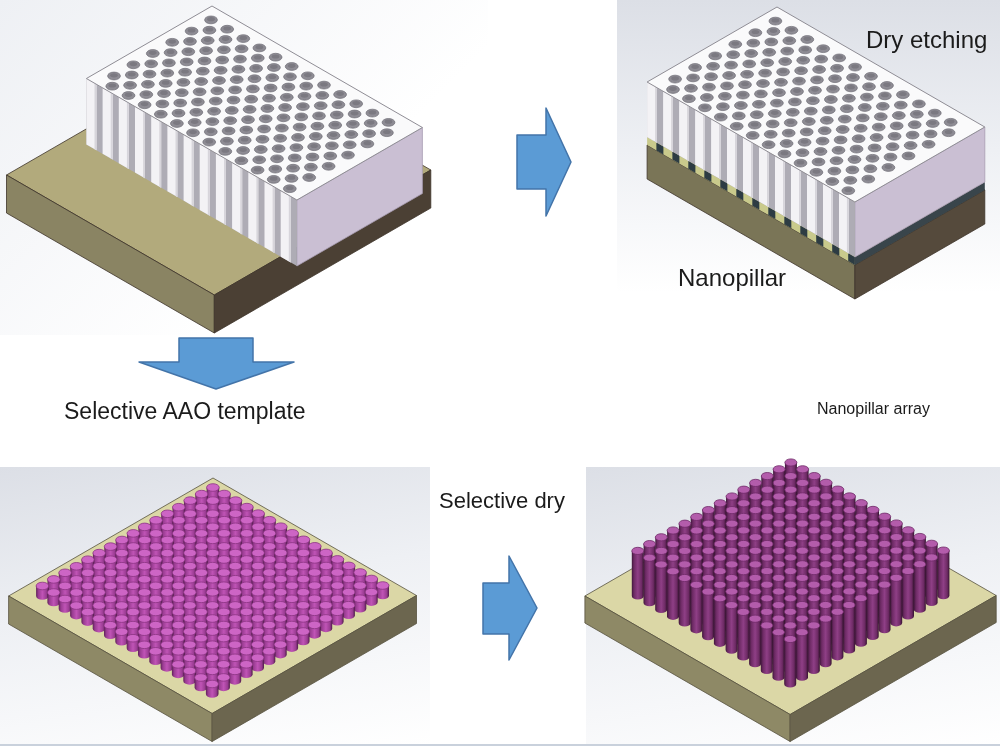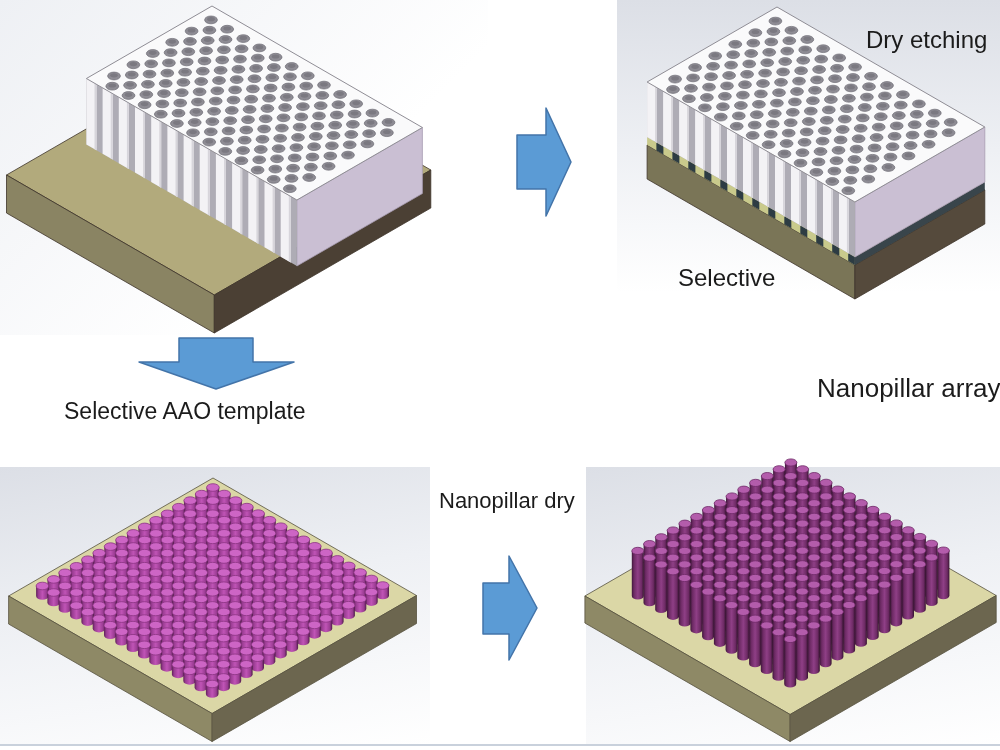--- a/index.html
+++ b/index.html
@@ -10,21 +10,21 @@
   #panel-tr{left:617px;top:0;width:383px;height:333px;}
   #panel-bl{left:0;top:467px;width:430px;height:279px;}
   #panel-br{left:586px;top:467px;width:414px;height:279px;}
   #bottom-line{position:absolute;left:0;top:744px;width:1000px;height:2px;}
   #scene{position:absolute;left:0;top:0;width:1000px;height:750px;}
   .lbl{position:absolute;color:#1b1b1b;white-space:nowrap;}
   #lbl-dry{left:866px;top:26px;font-size:24px;}
   #lbl-substrate{left:678px;top:264px;font-size:24px;}
   #lbl-nano{left:64px;top:396px;font-size:23px;line-height:31px;}
   #lbl-sel{left:439px;top:485px;font-size:22px;line-height:31px;}
-  #lbl-pillar{left:817px;top:373px;font-size:26px;}
+  #lbl-pillar{left:817px;top:400px;font-size:16px;}
 </style>
 </head>
 <body>
 
 <div class="canvas">
   <div class="panel" id="panel-tl" style="background: linear-gradient(135deg, rgb(238, 240, 244) 0%, rgb(255, 255, 255) 65%);"></div>
   <div class="panel" id="panel-tr" style="background: linear-gradient(rgb(220, 223, 230) 0%, rgb(238, 240, 244) 45%, rgb(255, 255, 255) 88%);"></div>
   <div class="panel" id="panel-bl" style="background: linear-gradient(170deg, rgb(220, 223, 230) 0%, rgb(238, 240, 244) 45%, rgb(255, 255, 255) 100%);"></div>
   <div class="panel" id="panel-br" style="background: linear-gradient(170deg, rgb(220, 223, 230) 0%, rgb(238, 240, 244) 45%, rgb(255, 255, 255) 100%);"></div>
   <div id="bottom-line" style="background: rgb(201, 209, 220);"></div>
@@ -1620,21 +1620,21 @@
         <ellipse cx="790.2" cy="639.0" rx="6" ry="3.6" fill="#b35cab" stroke="#6f2a67" stroke-width="0.8"></ellipse>
       </g>
       <g>
         <polygon points="517,135 546,135 546,108 571,162 546,216 546,189 517,189" fill="#5b9bd5" stroke="#4374a9" stroke-width="1.5" stroke-linejoin="round"></polygon>
         <polygon points="179,338 253,338 253,362 294,362 216,389 139,362 179,362" fill="#5b9bd5" stroke="#4374a9" stroke-width="1.5" stroke-linejoin="round"></polygon>
         <polygon points="483,583 509,583 509,556 537,608 509,660 509,634 483,634" fill="#5b9bd5" stroke="#4374a9" stroke-width="1.5" stroke-linejoin="round"></polygon>
       </g>
     </svg>
 
   <div class="lbl" id="lbl-dry" style="color: rgb(27, 27, 27);">Dry etching</div>
-  <div class="lbl" id="lbl-substrate" style="color: rgb(27, 27, 27);">Selective</div>
+  <div class="lbl" id="lbl-substrate" style="color: rgb(27, 27, 27);">Nanopillar</div>
   <div class="lbl" id="lbl-nano" style="color: rgb(27, 27, 27);">
     <div>Selective AAO template</div>
   </div>
   <div class="lbl" id="lbl-sel" style="color: rgb(27, 27, 27);">
-    <div>Nanopillar dry</div>
+    <div>Selective dry</div>
   </div>
   <div class="lbl" id="lbl-pillar" style="color: rgb(27, 27, 27);">Nanopillar array</div>
 </div>
 
 </body></html>

